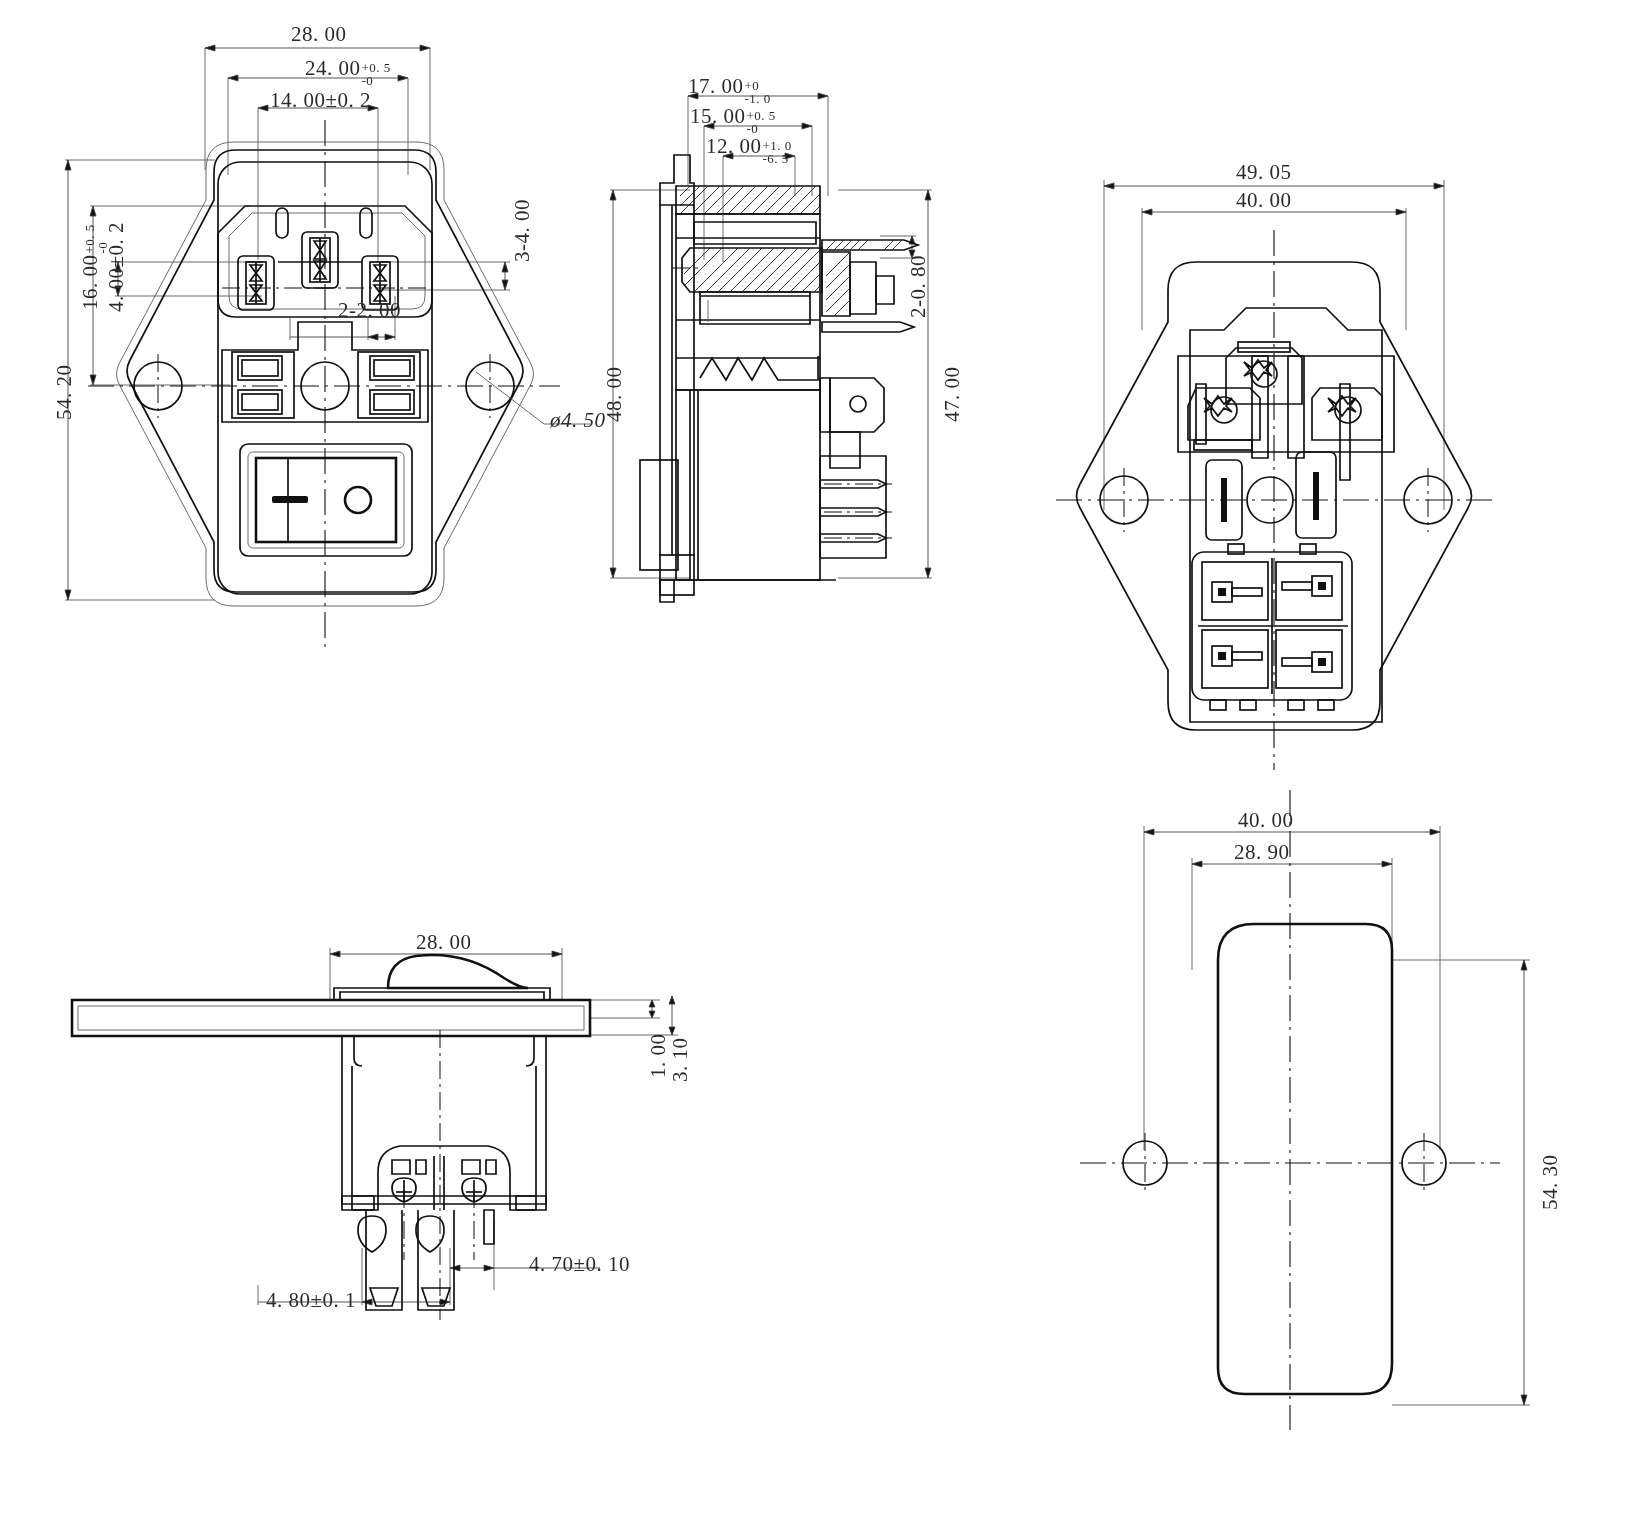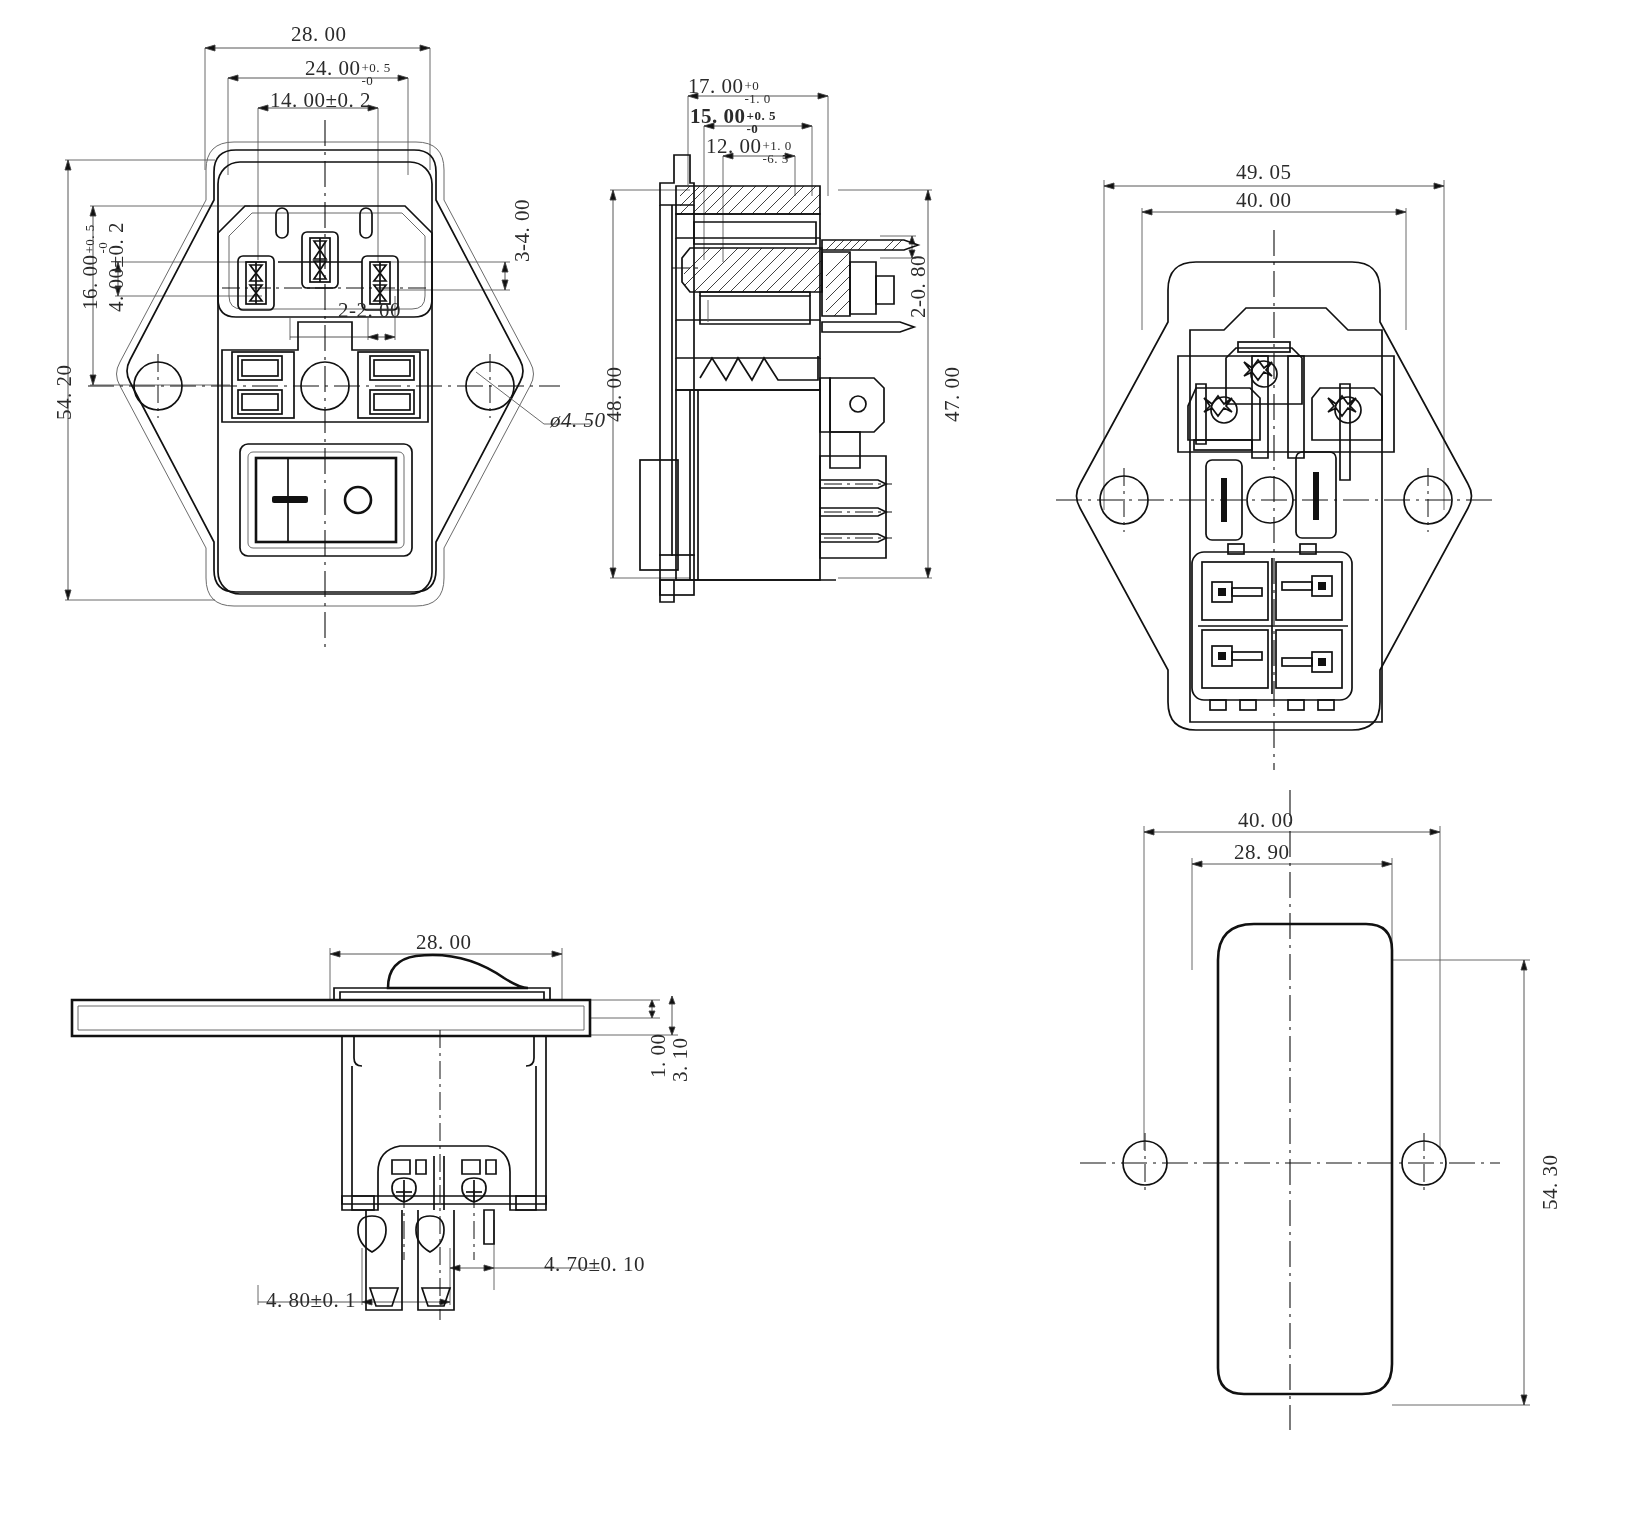--- a/index.html
+++ b/index.html
@@ -603,21 +603,21 @@
 <div class="dimtxt" style="left:294px; top:298px;margin-left:44px;">2-2. 00</div>
 
 <div class="dimtxt vert" style="left:510px; top:262px;">3-4. 00</div>
 
 <div class="dimtxt" style="left:550px; top:408px;font-style:italic;">ø4. 50</div>
 
 <div class="dimtxt" style="left:688px; top:74px;">
   <span>17. 00</span><span class="tol"><i class="up">+0</i><i class="dn">-1. 0</i></span>
 </div>
 
-<div class="dimtxt" style="left:690px; top:104px;font-weight:bold;">
+<div class="dimtxt" style="left:690px; top:104px;">
   <span>15. 00</span><span class="tol"><i class="up">+0. 5</i><i class="dn">-0</i></span>
 </div>
 
 <div class="dimtxt" style="left:706px; top:134px;text-align:center;">
   <span>12. 00</span><span class="tol"><i class="up">+1. 0</i><i class="dn">-6. 5</i></span>
 </div>
 
 <div class="dimtxt vert" style="left:602px; top:422px;">48. 00</div>
 
 <div class="dimtxt vert" style="left:940px; top:422px;">47. 00</div>
@@ -629,19 +629,19 @@
 <div class="dimtxt" style="left:1236px; top:188px;">40. 00</div>
 
 <div class="dimtxt" style="left:416px; top:930px;">28. 00</div>
 
 <div class="dimtxt vert" style="left:646px; top:1078px;">1. 00</div>
 
 <div class="dimtxt vert" style="left:668px; top:1082px;">3. 10</div>
 
 <div class="dimtxt" style="left:266px; top:1288px;">4. 80±0. 1</div>
 
-<div class="dimtxt" style="left:544px; top:1252px;">4. 70±0. 10</div>
+<div class="dimtxt" style="left:529px; top:1252px;">4. 70±0. 10</div>
 
 <div class="dimtxt" style="left:1238px; top:808px;">40. 00</div>
 
 <div class="dimtxt" style="left:1234px; top:840px;">28. 90</div>
 
 <div class="dimtxt vert" style="left:1538px; top:1210px;">54. 30</div>
 
 </body></html>

